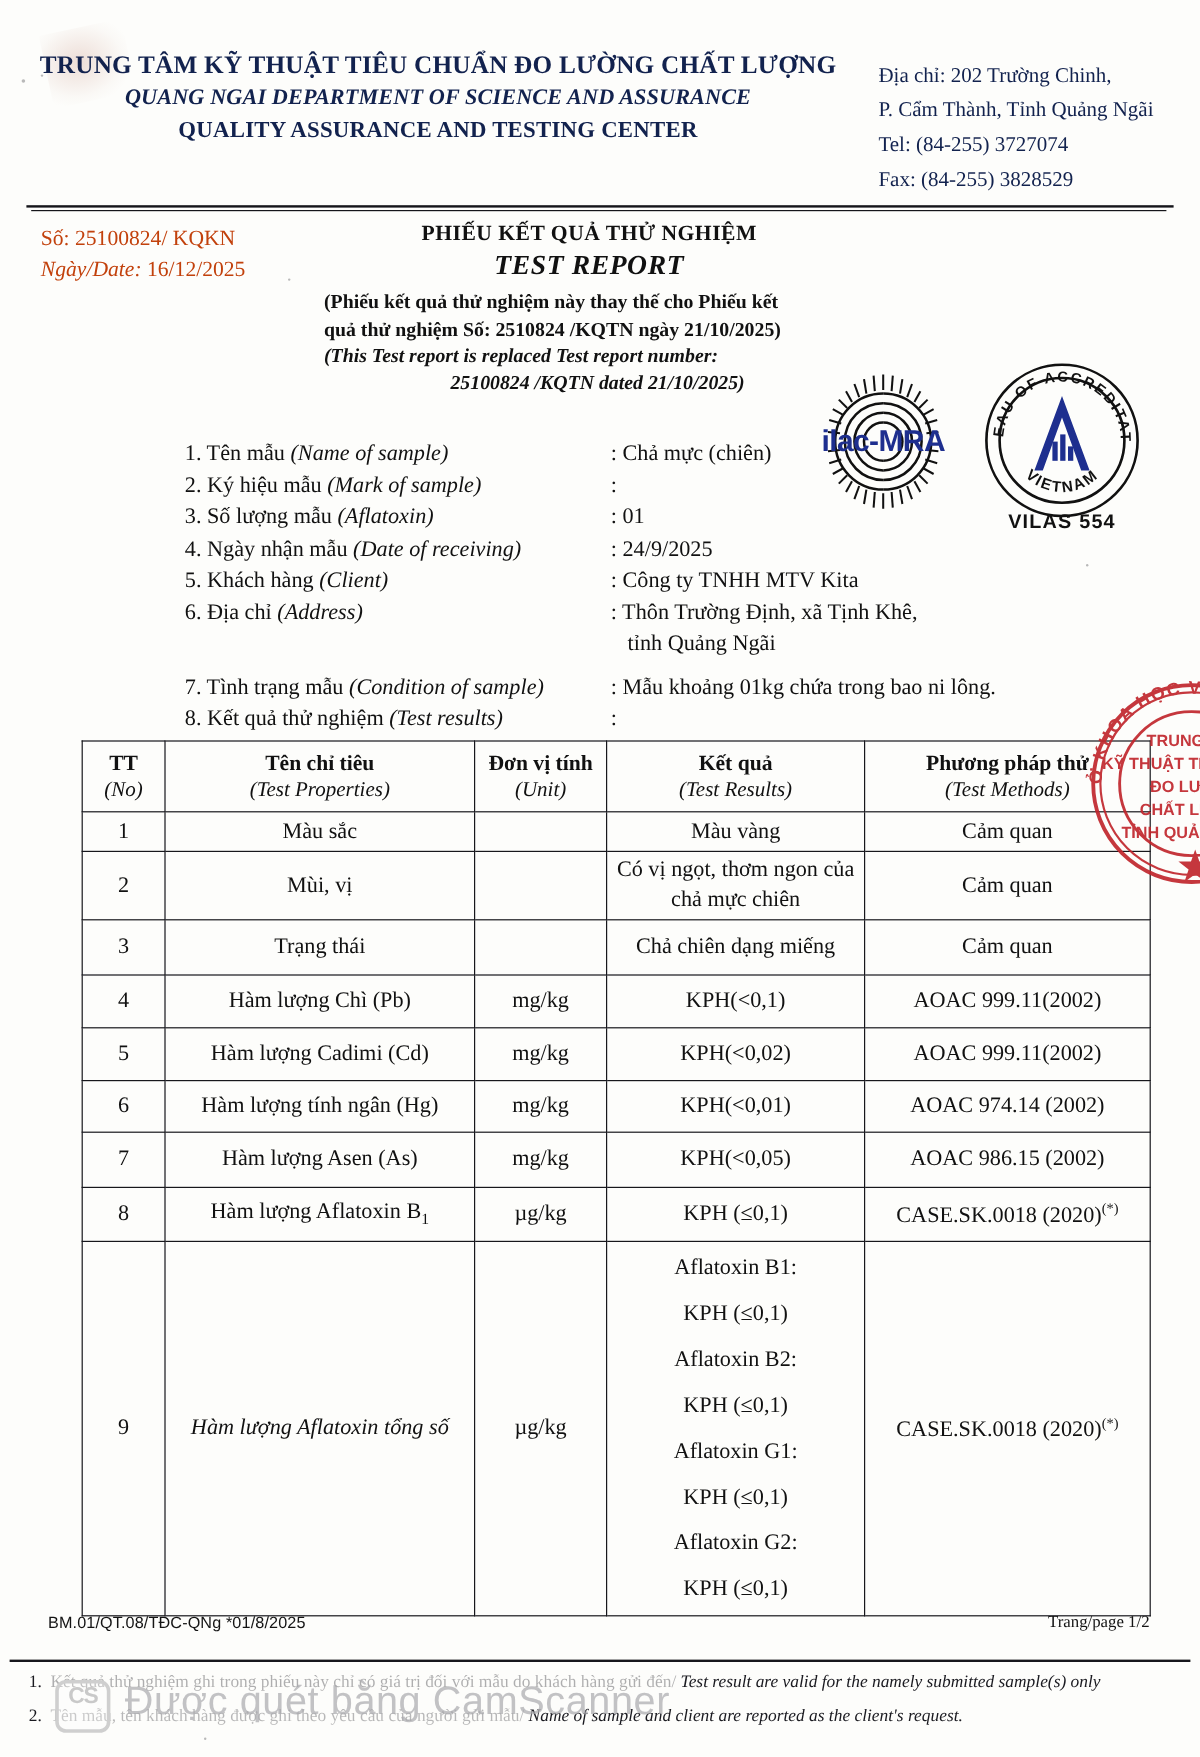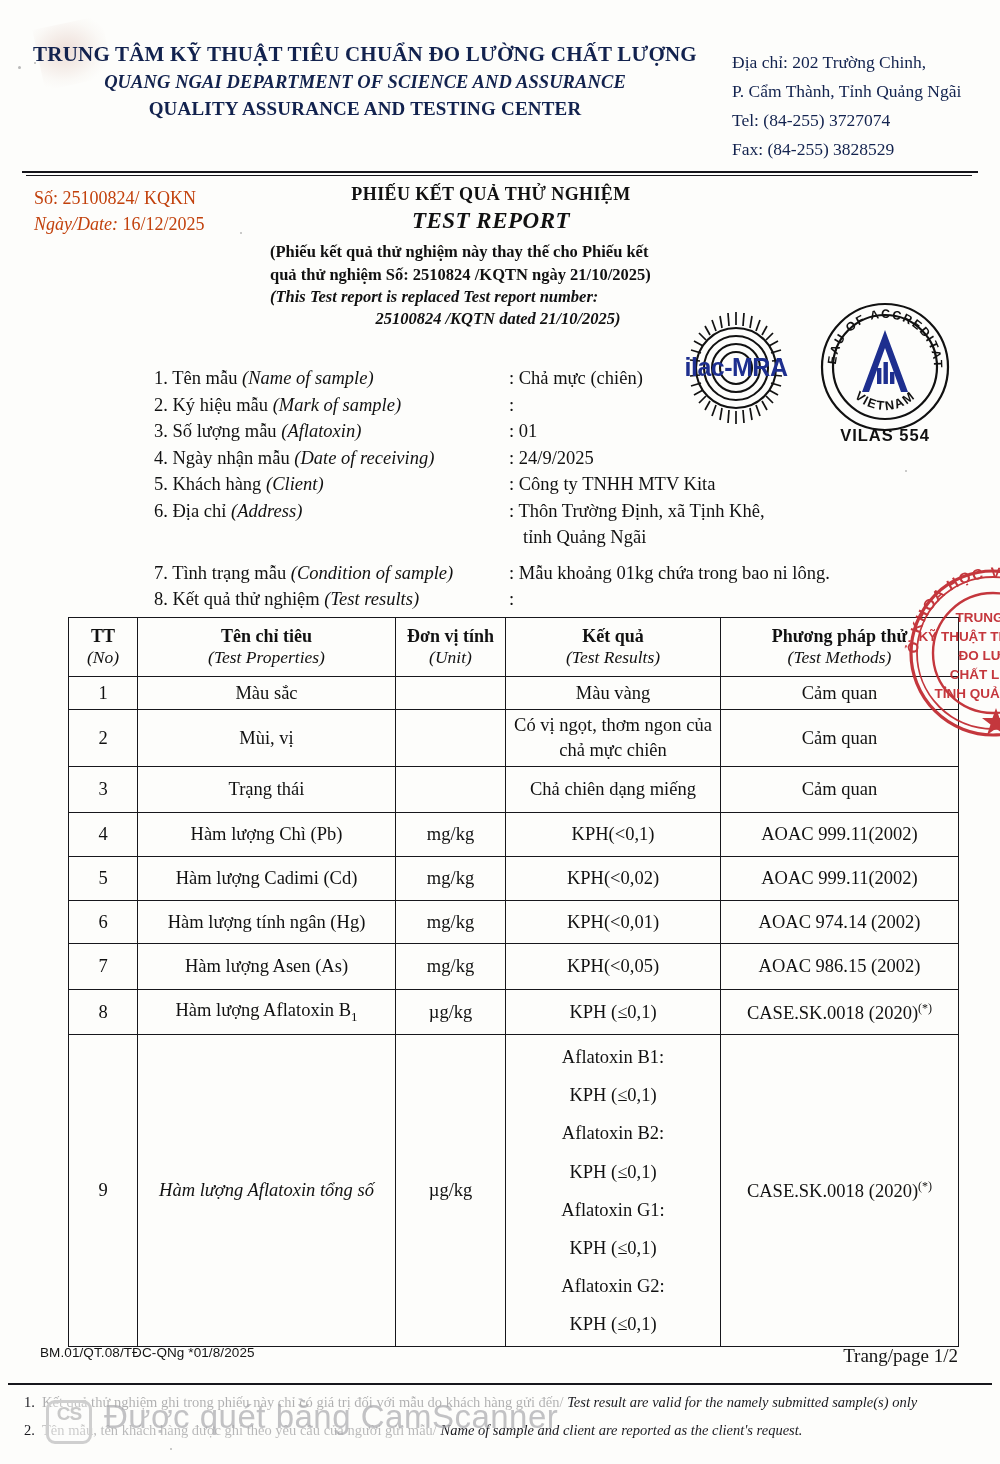--- a/index.html
+++ b/index.html
@@ -127,21 +127,21 @@
     pointer-events: none;
   }
   .stamp svg { display:block; }
 
   
   .footer-form {
     position: absolute; left: 40px; top: 1345px; font-size: 13.5px;
     font-family: "Liberation Sans", sans-serif; color: #141414; letter-spacing: .1px;
   }
   .footer-page {
-    position: absolute; right: 42px; top: 1345px; font-size: 19px; color: #141414;
+    position: absolute; right: 42px; top: 1345px; font-size: 14px; color: #141414;
   }
   .footer-rule { position: absolute; left: 8px; top: 1383px; width: 984px; height: 2px; background: #17171c; }
   .notes {
     position: absolute; left: 24px; top: 1392px; width: 976px;
     font-size: 14.5px; line-height: 1.5; color: #1a1a20;
   }
   .notes .row { position: relative; height: 28px; white-space: nowrap; }
   .notes .num { position: absolute; left: 0; top: 0; }
   .notes .txt { position: absolute; left: 18px; top: 0; }
   .notes .en { font-style: italic; }

